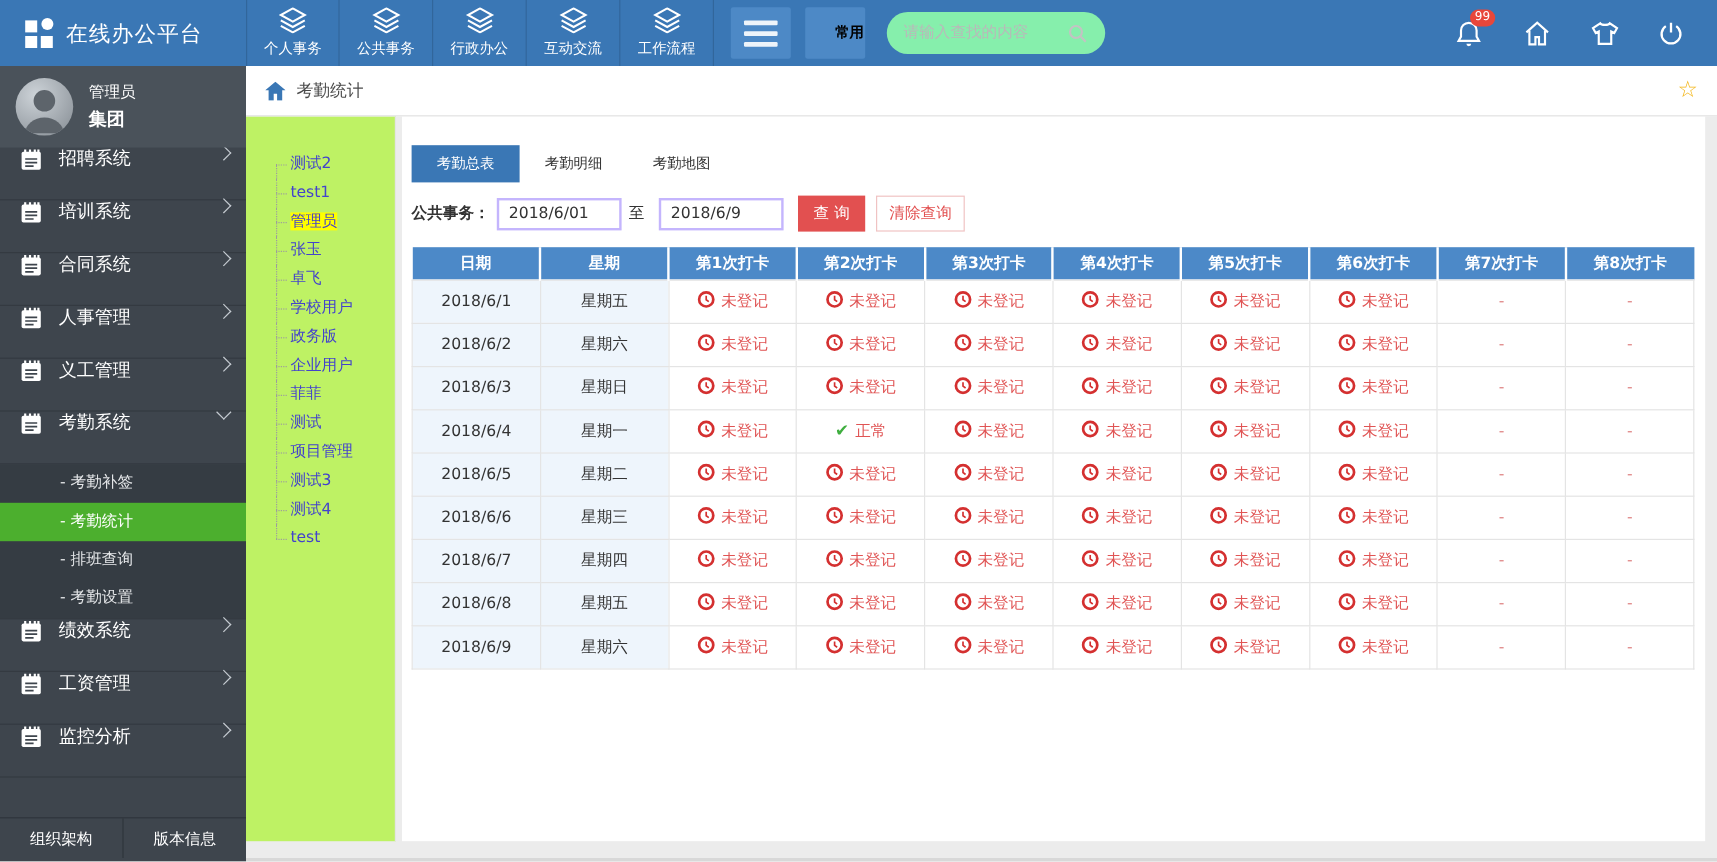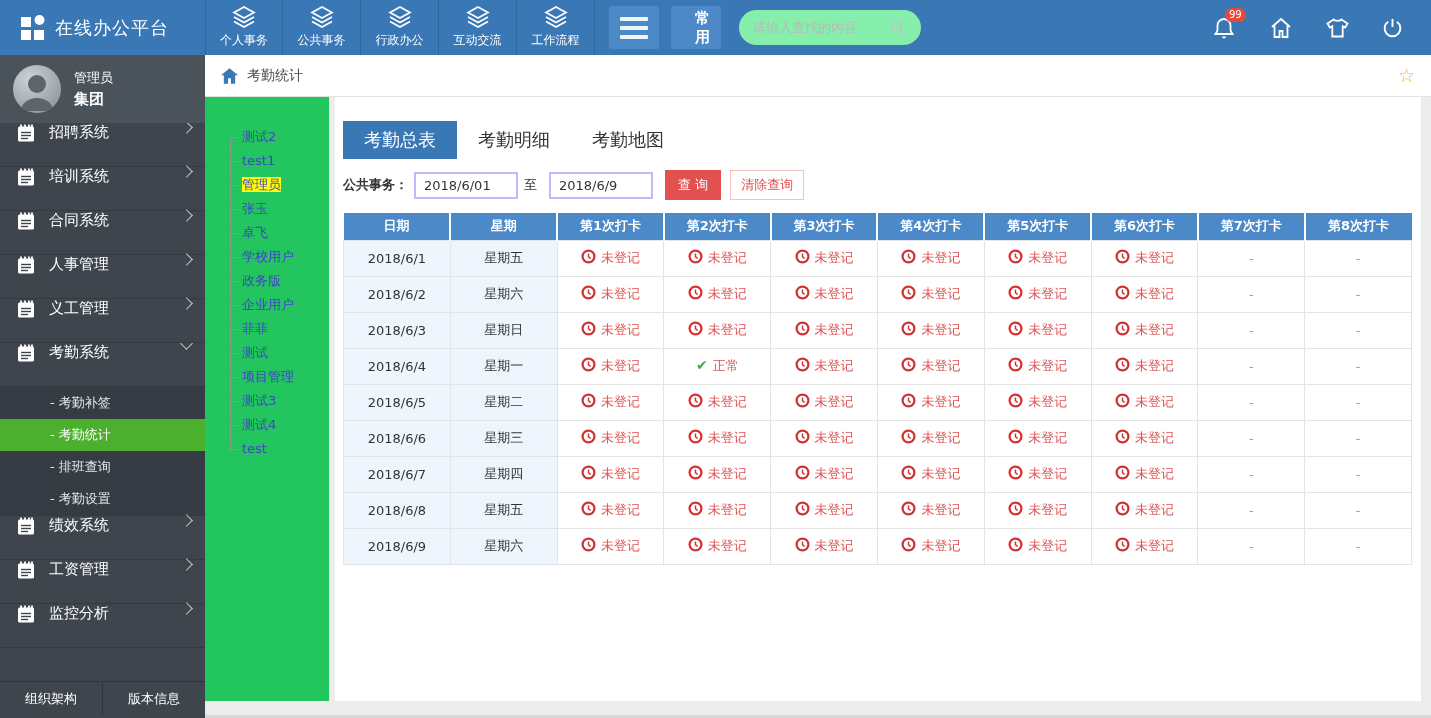--- a/index.html
+++ b/index.html
@@ -10,21 +10,21 @@
   .header { position:absolute; top:0; left:0; right:0; height:55px; background:#3a77b5; display:flex; align-items:stretch; }
   .logo-area { width:205px; display:flex; align-items:center; padding-left:20px; gap:9px; }
   .logo-mark { width:26px; height:26px; flex:0 0 auto; }
   .logo-text { color:#fff; font-size:18px; letter-spacing:1px; white-space:nowrap; }
   .nav { display:flex; align-items:stretch; }
   .nav-item { width:78px; display:flex; flex-direction:column; align-items:center; justify-content:center; gap:4px; color:#fff; border-right:1px solid rgba(0,0,0,.14); cursor:pointer; }
   .nav-item:first-child { border-left:1px solid rgba(0,0,0,.14); }
   .nav-item .nv-label { font-size:12px; }
   .menu-btn { width:50px; height:43px; background:#4d89c6; border-radius:2px; margin:6px 0 0 14px; display:flex; flex-direction:column; justify-content:center; align-items:center; gap:5px; cursor:pointer; }
   .menu-btn i { display:block; width:28px; height:4px; background:#eef4fa; border-radius:1px; }
-  .quick-btn { width:50px; height:43px; background:#4d89c6; border-radius:2px; margin:6px 0 0 12px; color:#ffffff; font-size:15px; font-weight:bold; display:flex; align-items:center; justify-content:center; cursor:pointer;padding-left:24px; }
+  .quick-btn { width:50px; height:43px; background:#4d89c6; border-radius:2px; margin:6px 0 0 12px; color:#000000; font-size:12px; font-weight:bold; display:flex; align-items:center; justify-content:center; cursor:pointer;padding-left:24px; }
   .search-box { margin:10px 0 0 18px; width:182px; height:35px; background:#86efac; border-radius:18px; display:flex; align-items:center; padding:0 14px; }
   .search-box input { border:none; outline:none; flex:1; font-size:13px; color:#555; min-width:0; background:transparent; font-family:inherit; }
   .search-box input::placeholder { color:#b9b9b9; }
   .header-right { margin-left:auto; display:flex; align-items:center; gap:32px; padding-right:26px; }
   .hicon { position:relative; width:24px; height:24px; cursor:pointer; }
   .badge { position:absolute; top:-8px; left:12px; background:#e8473a; color:#fff; font-size:10px; line-height:14px; padding:0 4px; border-radius:8px; min-width:18px; text-align:center; }
 
   
   .sidebar { position:absolute; top:55px; left:0; bottom:0; width:205px; background:#3e454d; display:flex; flex-direction:column; }
   .user-block { height:68px; background:#4a525a; display:flex; align-items:center; padding-left:13px; gap:13px; flex:0 0 auto; }
@@ -43,32 +43,32 @@
   .sidebar-footer { flex:0 0 auto; height:34px; display:flex; border-top:1px solid #2f353c; margin-bottom:3px; }
   .footer-btn { flex:1; display:flex; align-items:center; justify-content:center; color:#fff; font-size:13px; cursor:pointer; }
   .footer-btn:first-child { border-right:1px solid #2f353c; }
 
   
   .content { position:absolute; top:55px; left:205px; right:0; bottom:0; background:#ececec; display:flex; flex-direction:column; }
   .breadcrumb { height:42px; background:#fff; border-bottom:1px solid #e3e3e3; display:flex; align-items:center; padding:0 16px; flex:0 0 auto; }
   .bc-title { margin-left:9px; font-size:14px; color:#4a4a4a; }
   .star { margin-left:auto; color:#f3b71c; font-size:19px; cursor:pointer; line-height:1; }
   .panels { flex:1 1 auto; display:flex; overflow:hidden; padding-right:10px; }
-  .tree-panel { width:125px; background:#22c55e; border-right:1px solid #e4e4e4; padding:28px 0 0 22px; margin-bottom:17px; flex:0 0 auto; }
+  .tree-panel { width:125px; background:#bef264; border-right:1px solid #e4e4e4; padding:28px 0 0 22px; margin-bottom:17px; flex:0 0 auto; }
   .tree { list-style:none; }
   .tree li { position:relative; height:24px; line-height:24px; padding-left:15px; color:#4343cc; font-size:13px; white-space:nowrap; cursor:pointer; }
   .tree li::before { content:""; position:absolute; left:3px; top:0; bottom:0; border-left:1px dotted #9d9d9d; }
   .tree li:first-child::before { top:50%; }
   .tree li:last-child::before { bottom:50%; }
   .tree li::after { content:""; position:absolute; left:3px; top:50%; width:9px; border-top:1px dotted #9d9d9d; }
   .tree li span.hl { background:#ffff00; }
   .main-panel { flex:1 1 auto; background:#fff; margin-left:5px; margin-bottom:17px; padding:24px 9px 0 8px; overflow:hidden; }
 
   .tabs { display:flex; }
-  .tab { padding:7px 21px; font-size:18px; color:#333; cursor:pointer; }
+  .tab { padding:7px 21px; font-size:12px; color:#333; cursor:pointer; }
   .tab.active { background:#3a77b5; color:#fff; }
   .filter-row { display:flex; align-items:center; margin-top:11px; font-size:13px; }
   .filter-label { font-weight:bold; color:#333; }
   .date-input { width:104px; height:27px; border:2px solid #c4b5fd; padding:0 8px; font-size:13px; color:#333; margin-left:6px; font-family:inherit; outline:none; }
   .to-label { margin:0 6px; }
   .btn-search { margin-left:12px; background:#e25050; color:#fff; border:none; font-size:13px; padding:6px 13px; cursor:pointer; font-family:inherit; }
   .btn-clear { margin-left:9px; background:#fff; color:#e25050; border:1px solid #f0c3c3; font-size:13px; padding:5px 10px; cursor:pointer; font-family:inherit; }
 
   table.att { width:100%; border-collapse:collapse; table-layout:fixed; margin-top:13px; }
   table.att th { background:#4c89c8; color:#fff; font-size:13px; font-weight:bold; height:27px; border-right:2px solid #fff; }

